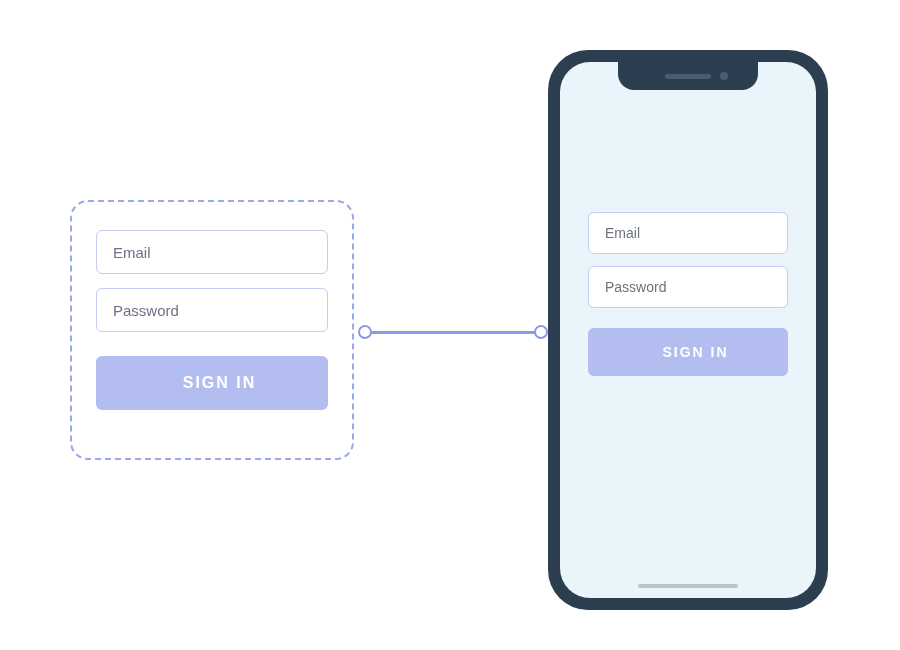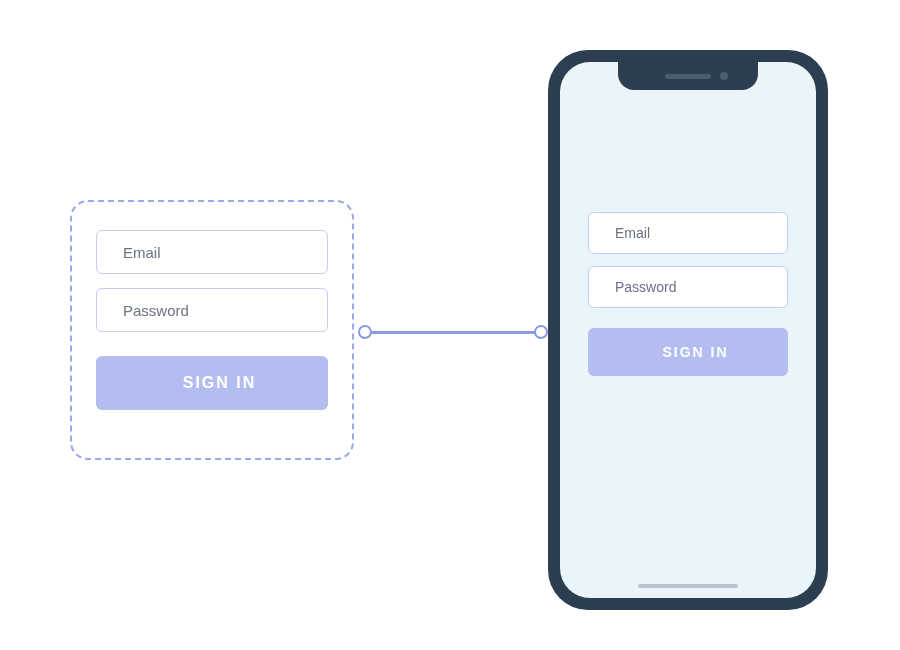--- a/index.html
+++ b/index.html
@@ -24,21 +24,21 @@
       display: flex;
       flex-direction: column;
       gap: 14px;
     }
     .input-field {
       width: 100%;
       height: 44px;
       border: 1px solid #c5cdf2;
       border-radius: 6px;
       background: #ffffff;
-      padding: 0 26px;
+      padding: 0 16px;
       font-size: 15px;
       color: #6b7280;
       outline: none;
     }
     .input-field::placeholder { color: #6b7280; }
     .signin-btn {
       width: 100%;
       height: 54px;
       margin-top: 10px;
       background: #b3bdf0;

